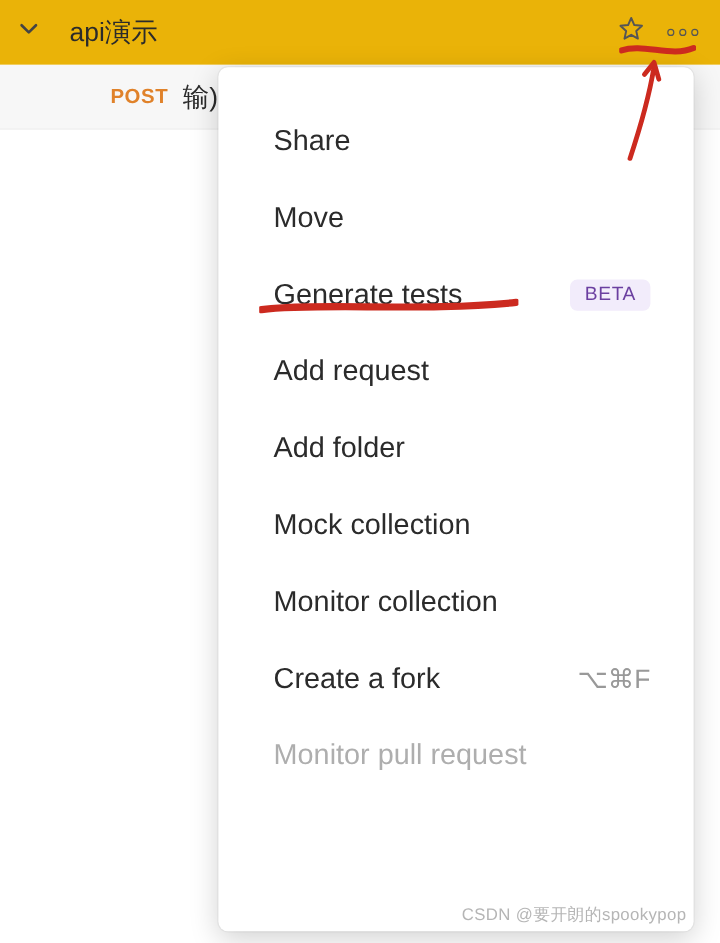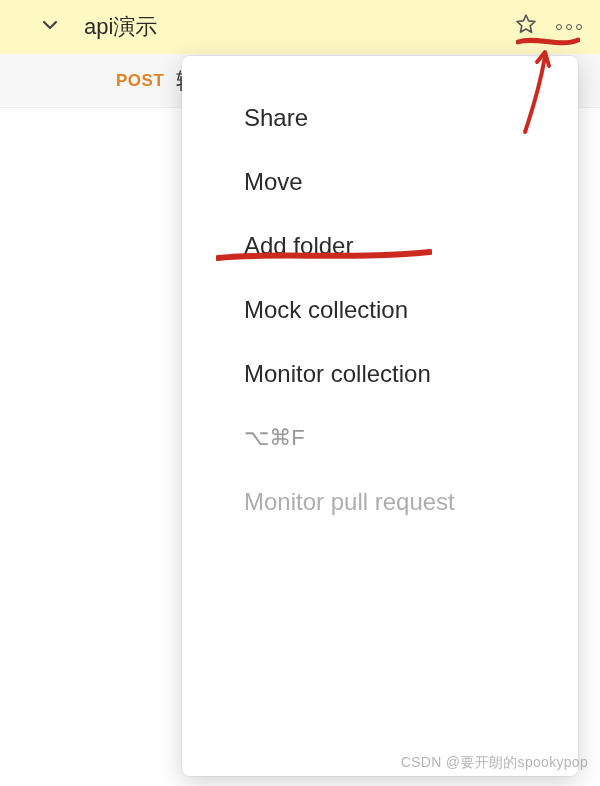--- a/index.html
+++ b/index.html
@@ -6,24 +6,24 @@
     body {
       font-family: -apple-system, BlinkMacSystemFont, "Segoe UI", sans-serif;
       width: 600px;
       height: 786px;
       overflow: hidden;
       background: #fff;
       position: relative;
     }
     .header {
       height: 54px;
-      background: #fef9c3;
+      background: #eab308;
       display: flex;
       align-items: center;
-      padding: 0 18px 0 40px;
+      padding: 0 18px 0 14px;
       color: #2b2b2b;
     }
     .header .chevron {
       font-size: 20px;
       color: #444;
       margin-right: 24px;
     }
     .header .title {
       font-size: 22px;
       font-weight: 400;
@@ -53,36 +53,35 @@
       display: flex;
       align-items: center;
       padding-left: 92px;
       gap: 12px;
     }
     .subheader .method {
       color: #e0822a;
       font-weight: 600;
       font-size: 17px;
       letter-spacing: 0.5px;
-      margin-left: 24px;
     }
     .subheader .reqname {
       font-size: 22px;
       color: #2b2b2b;
     }
     .menu {
       position: absolute;
       top: 56px;
       left: 182px;
       width: 396px;
       height: 720px;
       background: #fff;
       border-radius: 8px;
       box-shadow: 0 6px 24px rgba(0,0,0,0.18), 0 0 0 1px rgba(0,0,0,0.04);
-      padding: 30px 0 10px 16px;
+      padding: 30px 0 10px 0;
       overflow: hidden;
     }
     .menu-scroll {
       height: 100%;
       overflow-y: auto;
     }
     .menu-scroll::-webkit-scrollbar { width: 14px; }
     .menu-scroll::-webkit-scrollbar-thumb { background: #bdbdbd; border-radius: 8px; border: 3px solid #fff; }
     .menu-item {
       display: flex;
@@ -107,21 +106,21 @@
     .shortcut {
       font-size: 22px;
       color: #999;
     }
     .annot {
       position: absolute;
       pointer-events: none;
     }
     .watermark {
       position: absolute;
-      right: 12px;
+      right: 28px;
       bottom: 14px;
       font-size: 14px;
       color: rgba(120,120,120,0.55);
       letter-spacing: 0.3px;
     }
   </style>
 </head>
 <body>
 
 <div class="header">
@@ -150,29 +149,37 @@
 
 <div class="menu">
   <div class="menu-scroll">
     <div class="menu-item">
       <span class="label">Share</span>
     </div>
     <div class="menu-item">
       <span class="label">Move</span>
     </div>
     <div class="menu-item">
+      <span class="label">Generate tests</span>
+      <span class="badge-beta">BETA</span>
+    </div>
+    <div class="menu-item">
+      <span class="label">Add request</span>
+    </div>
+    <div class="menu-item">
       <span class="label">Add folder</span>
     </div>
     <div class="menu-item">
       <span class="label">Mock collection</span>
     </div>
     <div class="menu-item">
       <span class="label">Monitor collection</span>
     </div>
     <div class="menu-item">
+      <span class="label">Create a fork</span>
       <span class="shortcut">⌥⌘F</span>
     </div>
     <div class="menu-item disabled">
       <span class="label">Monitor pull request</span>
     </div>
   </div>
 </div>
 
 <svg class="annot" style="left:516px; top:34px;" width="64" height="16">
   <path d="M2 8 C 20 2, 44 14, 62 6" stroke="#cc2a1f" stroke-width="5" fill="none" stroke-linecap="round"></path>

